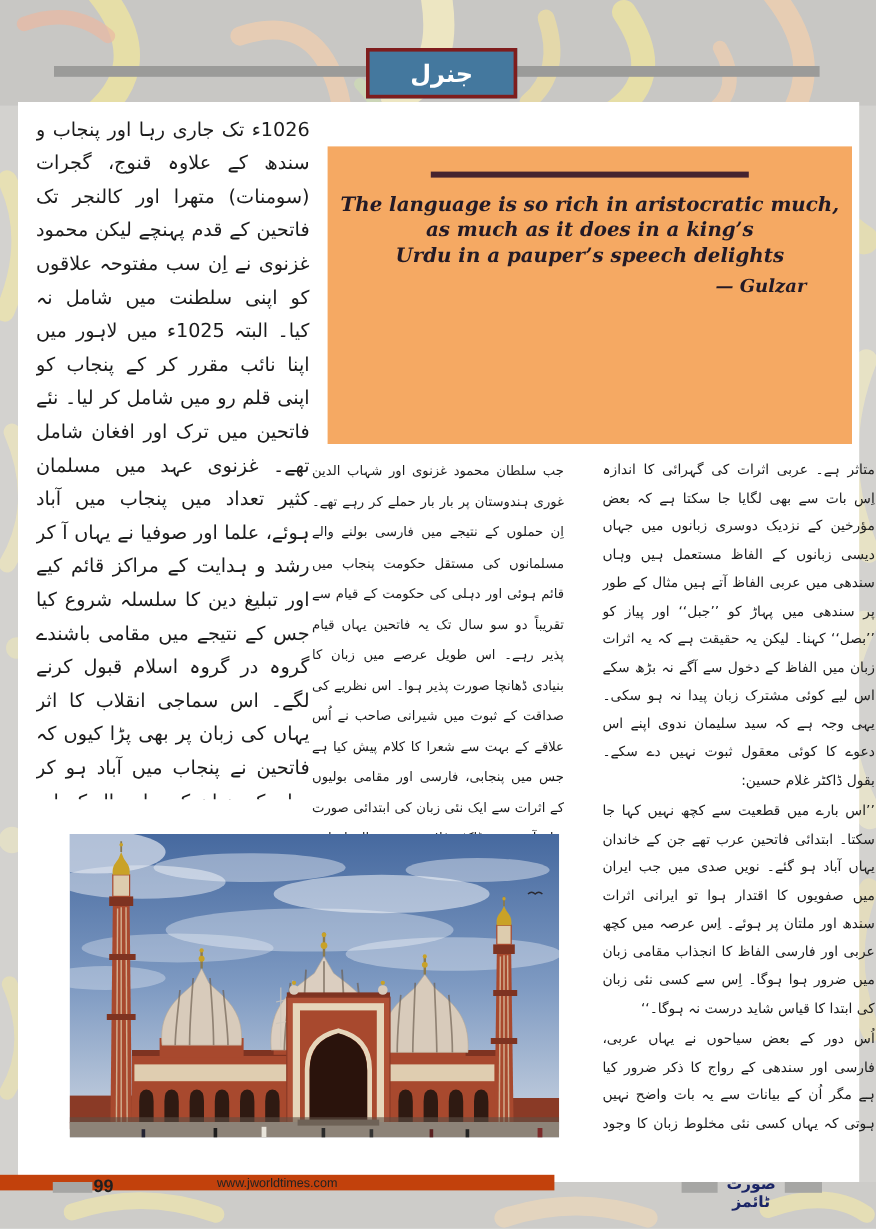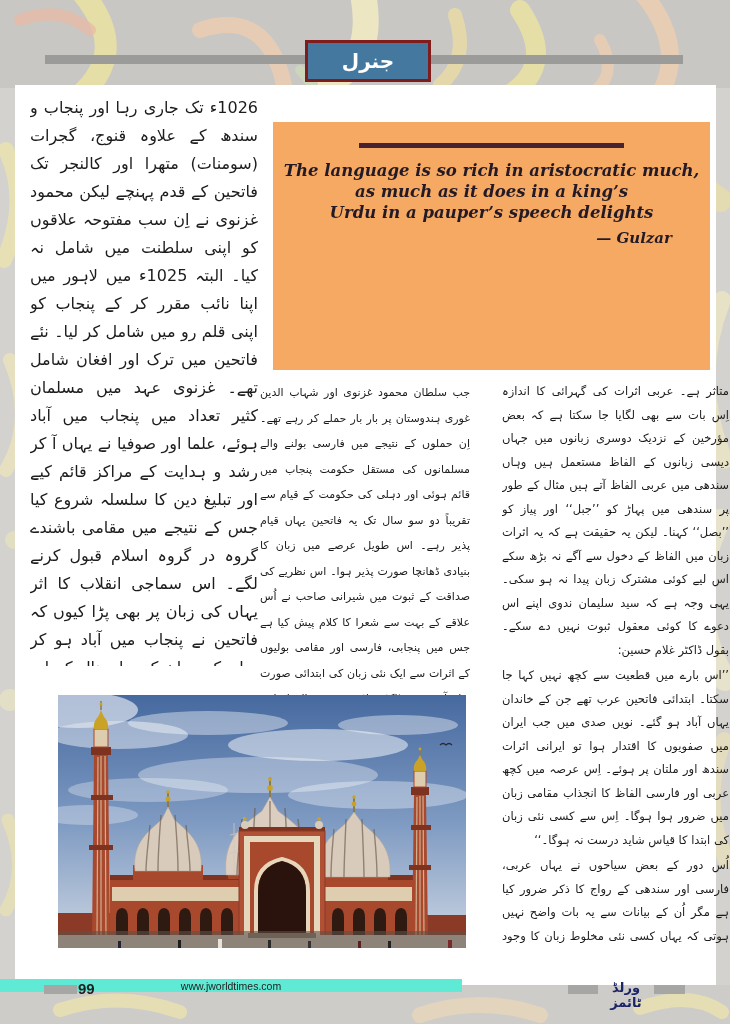--- a/index.html
+++ b/index.html
@@ -37,21 +37,21 @@
     font-size:15px;text-align:right;padding-right:38px;margin-top:6px;}
 
   
   .photo{position:absolute;left:58px;top:695px;width:408px;height:253px;}
   .photo svg{display:block;}
 
   
   .footer{position:absolute;left:0;top:966px;width:730px;height:20px;margin-top:13px;}
   .fbar{position:absolute;top:6px;height:9px;background:#a6a6a4;}
   .fbar-a{left:44px;width:33px;}
-  .fbar-url{left:99px;top:4px;width:462px;height:13px;background:#5eead4;
+  .fbar-url{left:99px;top:4px;width:462px;height:13px;background:#c2410c;
     display:flex;align-items:center;justify-content:center;}
   .url-text{font-family:"Liberation Sans",sans-serif;font-size:10.5px;color:#222222;}
   .fbar-c{left:568px;width:30px;}
   .fbar-d{left:654px;width:31px;}
   .page-num{position:absolute;left:78px;top:1px;font-family:"Liberation Sans",sans-serif;
     font-weight:bold;font-size:15px;color:#1f1f1f;}
   .brand{position:absolute;left:598px;top:1px;width:56px;text-align:center;direction:rtl;
     font-weight:bold;font-size:13px;color:#1B2566;}
 </style>
 </head>
@@ -272,17 +272,17 @@
     </svg>
   </div>
 
   <div class="footer">
     <div class="fbar fbar-a"></div>
     <div class="page-num">99</div>
     <div class="fbar-url">
       <span class="url-text">www.jworldtimes.com</span>
     </div>
     <div class="fbar fbar-c"></div>
-    <div class="brand">ورلڈ ٹائمز</div>
+    <div class="brand">صورت ٹائمز</div>
     <div class="fbar fbar-d"></div>
   </div>
 
 </div>
 
 </body></html>

